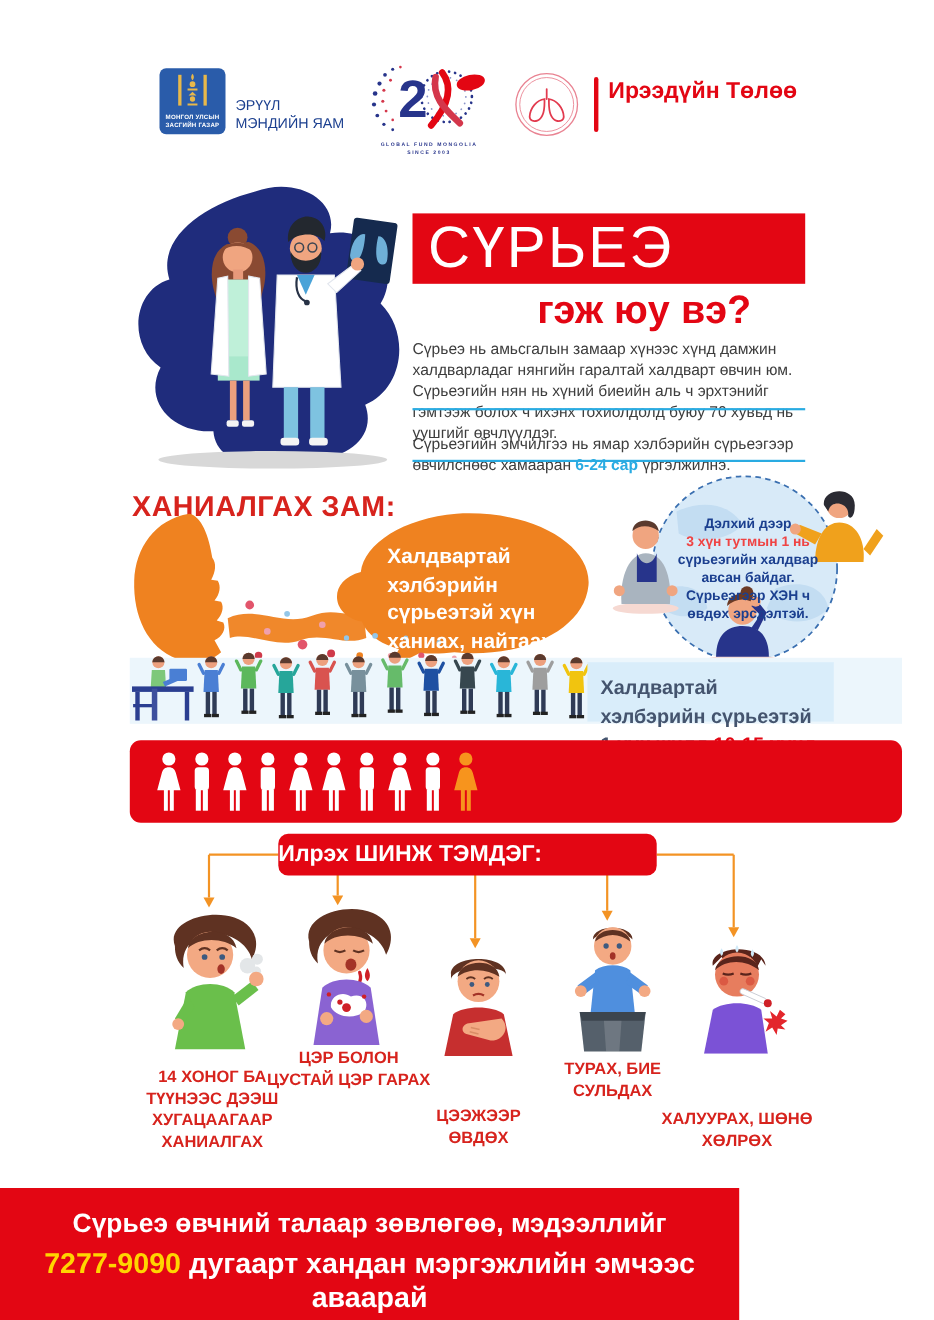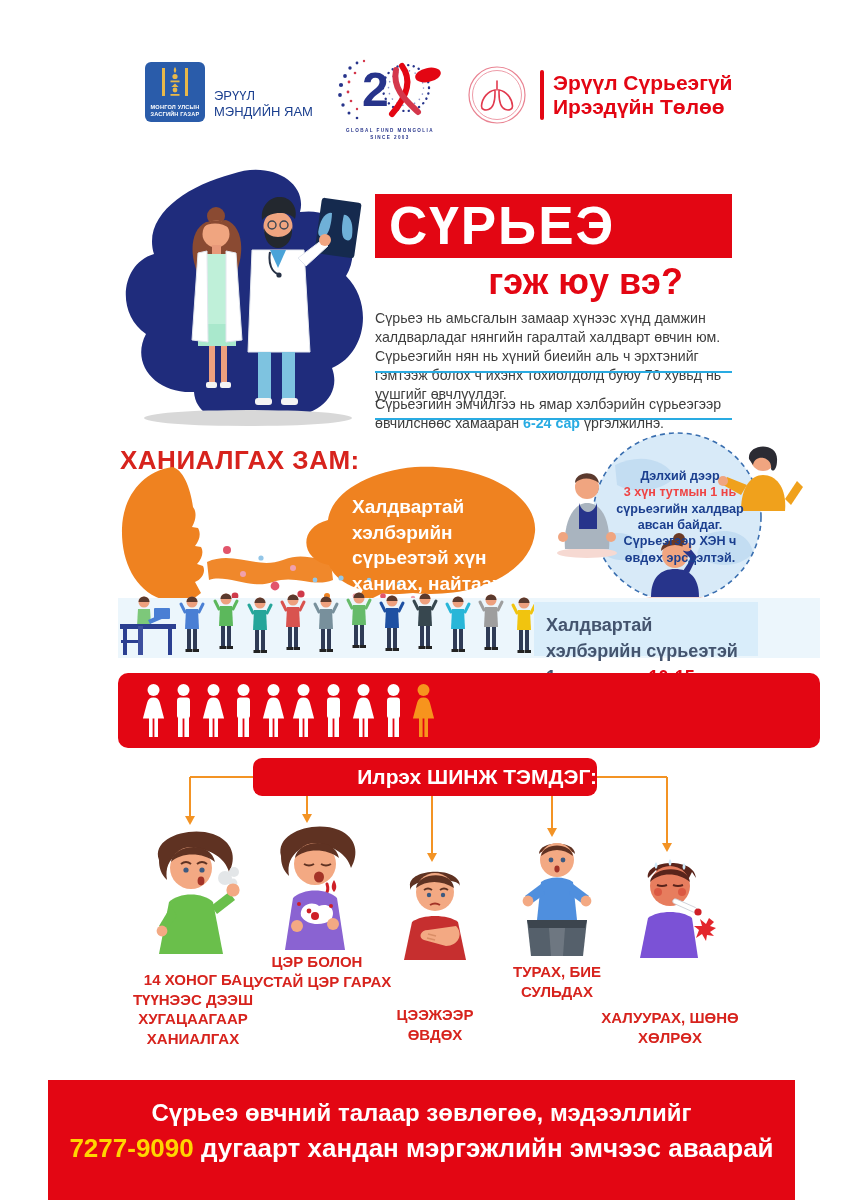--- a/index.html
+++ b/index.html
@@ -14,21 +14,21 @@
   .gov-text{color:#fff;font-size:5.6px;font-weight:700;text-align:center;line-height:1.25;letter-spacing:.2px;}
   .ministry{left:214px;top:88px;color:#1b3f8f;font-size:13px;font-weight:400;line-height:1.25;}
   .anniv{left:328px;top:54px;width:124px;height:86px;text-align:center;}
   .anniv-caption{margin-top:-4px;color:#27348b;font-size:4.6px;font-weight:700;letter-spacing:1.4px;line-height:1.5;}
   .lungs-badge{left:466px;top:64px;}
   .red-bar{left:540px;top:70px;width:4px;height:50px;background:#e30613;border-radius:2px;}
   .campaign{left:553px;top:71px;color:#e30613;font-size:21px;font-weight:800;line-height:1.15;}
 
   
   .title-banner{left:375px;top:194px;width:357px;height:64px;background:#e30613;}
-  .title-banner span{display:block;color:#fff;font-size:53px;font-weight:700;letter-spacing:2px;line-height:64px;padding-left:14px;}
+  .title-banner span{display:block;color:#fff;font-size:53px;font-weight:400;letter-spacing:2px;line-height:64px;padding-left:14px;}
   .title-sub{left:375px;top:261px;width:308px;text-align:right;color:#e30613;font-size:36px;font-weight:600;}
   .intro-p{left:375px;width:357px;color:#3d3d3d;font-size:14.2px;line-height:1.33;}
   .p1{top:295px;}
   .p2{top:381px;}
   .hl-blue{color:#29abe2;font-weight:700;}
   .rule{left:375px;width:357px;height:2px;background:#29abe2;}
   .rule1{top:371px;} .rule2{top:418px;}
 
   
   .sect-heading{left:120px;top:445px;color:#d7231d;font-size:26px;font-weight:800;letter-spacing:.5px;}
@@ -47,26 +47,26 @@
   
   .stat-banner{left:118px;top:673px;width:702px;height:75px;background:#e30613;border-radius:10px;
                display:flex;align-items:center;box-sizing:border-box;padding:0 18px 0 22px;}
   .icon-row{display:flex;align-items:flex-end;gap:3px;}
   .stat-text{margin-left:auto;width:342px;color:#fff;font-size:12.4px;font-weight:700;line-height:1.5;
              text-align:justify;}
 
   
   .connector-svg{left:118px;top:758px;pointer-events:none;}
   .symp-banner{left:253px;top:758px;width:344px;height:38px;background:#e30613;border-radius:9px;
-               text-align:right;color:#fff;font-size:21px;font-weight:800;line-height:38px;}
+               text-align:left;color:#fff;font-size:21px;font-weight:800;line-height:38px;}
   .fig{pointer-events:none;}
   .symp-label{position:absolute;text-align:center;color:#d7231d;font-size:15px;font-weight:800;line-height:1.3;}
 
   
-  .footer{left:0;top:1080px;width:747px;height:120px;background:#e30613;text-align:center;box-sizing:border-box;padding-top:19px;margin-left:48px;}
+  .footer{left:0;top:1080px;width:672px;height:120px;background:#e30613;text-align:center;box-sizing:border-box;padding-top:19px;}
   .footer .l1{color:#fff;font-size:24px;font-weight:700;margin:0 0 6px 0;}
   .footer .l2{color:#fff;font-size:26px;font-weight:800;margin:0;}
   .footer .phone{color:#ffd500;}
 </style>
 </head>
 <body>
 
 <div class="page">
 
   <svg width="0" height="0" style="position:absolute">
@@ -158,21 +158,20 @@
       <circle cx="31" cy="31" r="24.5" fill="none" stroke="#e98392" stroke-width="0.8"></circle>
       <g fill="none" stroke="#e23a4e" stroke-width="1.6" stroke-linecap="round">
         <path d="M31,17 v9"></path>
         <path d="M29,26 C22,27 16,34 15.5,42 C15.4,45.4 19,46.8 22.5,45.6 C27.5,43.8 29,37 29,29 Z"></path>
         <path d="M33,26 C40,27 46,34 46.5,42 C46.6,45.4 43,46.8 39.5,45.6 C34.5,43.8 33,37 33,29 Z"></path>
       </g>
     </svg>
   </div>
   <div class="abs red-bar"></div>
   <div class="abs campaign">
-    <div>Эрүүл Сүрьеэгүй</div>
     <div>Ирээдүйн Төлөө</div>
   </div>
 
   <svg class="abs" style="left:110px;top:166px;" width="272" height="266" viewBox="0 0 272 266">
     <path fill="#1f2c7c" d="M122,8 C160,-6 198,16 190,46 C234,40 254,80 236,110 C264,138 256,188 222,202 C234,234 198,258 162,248 C128,264 86,256 84,226 C46,228 20,198 36,168 C6,148 10,98 44,88 C32,50 76,20 122,8 Z"></path>
     <ellipse cx="138" cy="252" rx="104" ry="8" fill="#d8d8d8"></ellipse>
 
     <g>
       <path d="M96,56 C84,62 80,78 84,96 L90,118 L124,118 L130,94 C134,74 128,58 116,54 Z" fill="#8a4a32"></path>
       <circle cx="106" cy="50" r="9" fill="#8a4a32"></circle>

